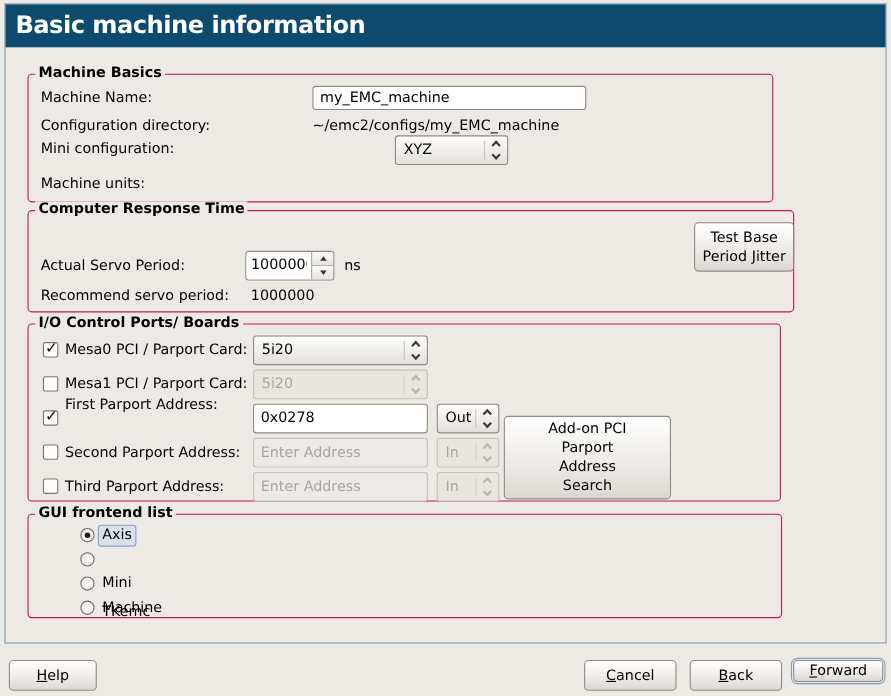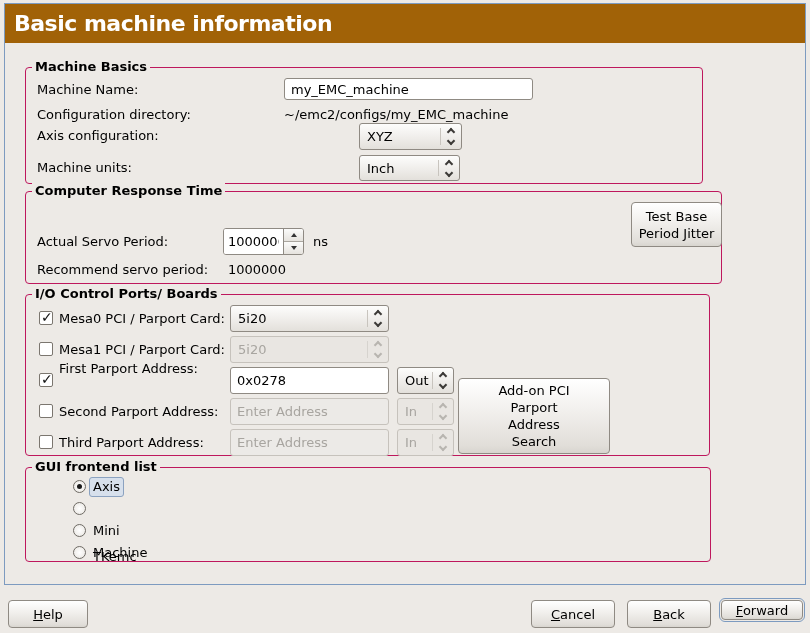--- a/index.html
+++ b/index.html
@@ -9,21 +9,21 @@
     background:#edeae6;
     font-family:"DejaVu Sans","Liberation Sans",sans-serif;
     font-size:13px; color:#000;
   }
   .panel {
     position:absolute; left:4px; top:3px; width:802px; height:582px;
     border:1px solid #7d9bc0; background:#edeae6;
   }
   .titlebar {
     position:absolute; left:0; top:0; right:0; height:39px;
-    background:#a16207; color:#fff;
+    background:#0c4a6e; color:#fff;
     font-size:22px; font-weight:bold; letter-spacing:-0.5px;
     line-height:39px; padding-left:9px;
   }
   .frame {
     position:absolute; border:1px solid #be185d; border-radius:4px;
   }
   .frame-label {
     position:absolute; top:-9px; left:6px; padding:0 3px;
     background:#edeae6; font-weight:bold; white-space:nowrap;
   }
@@ -102,38 +102,30 @@
 
 <div class="panel">
   <div class="titlebar">Basic machine information</div>
 
   <div class="frame" style="left:20px; top:63px; width:678px; height:117px;">
     <span class="frame-label">Machine Basics</span>
     <span class="lbl" style="left:11px; top:14px;">Machine Name:</span>
     <input class="text-input" style="left: 258px; top: 10px; width: 249px; height: 22px;" value="my_EMC_machine">
     <span class="lbl" style="left:11px; top:39px;">Configuration directory:</span>
     <span class="val" style="left:258px; top:39px;">~/emc2/configs/my_EMC_machine</span>
-    <span class="lbl" style="left:11px; top:60px;">Axis configuration:</span>
+    <span class="lbl" style="left:11px; top:60px;">Mini configuration:</span>
     <div class="combo" style="left:333px; top:55px; width:103px; height:27px;">
       <span class="combo-text">XYZ</span>
       <span class="combo-sep"></span>
       <span class="chevs">
           <i class="chev up"></i>
           <i class="chev dn"></i>
         </span>
     </div>
     <span class="lbl" style="left:11px; top:92px;">Machine units:</span>
-    <div class="combo" style="left:333px; top:87px; width:101px; height:26px;">
-      <span class="combo-text">Inch</span>
-      <span class="combo-sep"></span>
-      <span class="chevs">
-          <i class="chev up"></i>
-          <i class="chev dn"></i>
-        </span>
-    </div>
   </div>
 
   <div class="frame" style="left:20px; top:187px; width:697px; height:93px;">
     <span class="frame-label">Computer Response Time</span>
     <div class="btn multiline" style="left:605px; top:10px; width:91px; height:45px;">
       <span>Test Base</span>
       <span>Period Jitter</span>
     </div>
     <span class="lbl" style="left:11px; top:42px;">Actual Servo Period:</span>
     <div class="spinbox" style="left:197px; top:36px; width:81px; height:27px;">

